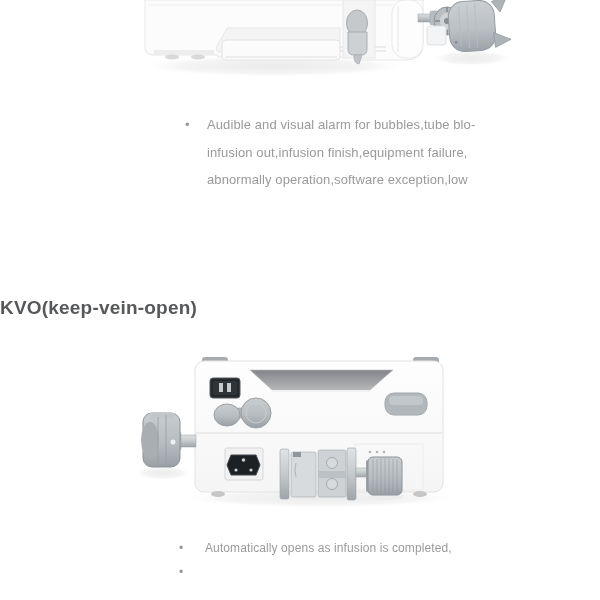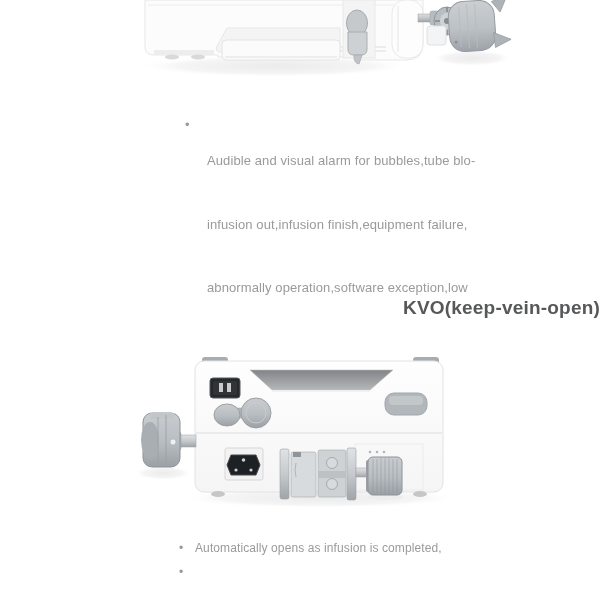--- a/index.html
+++ b/index.html
@@ -10,34 +10,34 @@
   
   .photo{position:absolute;margin:0;padding:0;}
   .photo-top{left:130px;top:0;width:385px;height:100px;}
   .photo-back{left:130px;top:345px;width:340px;height:185px;}
   .photo svg{display:block;width:100%;height:100%;}
 
   
   .alarm{position:absolute;left:184px;top:111px;width:306px;
          font-size:13px;line-height:27.5px;color:#9a9a9a;letter-spacing:.1px;}
   .alarm .bullet{position:absolute;left:1px;top:0;line-height:27.5px;}
-  .alarm .line{padding-left:23px;white-space:nowrap;margin-top:36px;}
+  .alarm .line{padding-left:23px;white-space:nowrap;}
 
   
   .kvo-heading{position:absolute;left:0;right:0;top:295px;margin:0;
-               text-align:right;font-size:19px;line-height:26px;
+               text-align:left;font-size:19px;line-height:26px;
                font-weight:bold;color:#57585a;letter-spacing:.2px;}
 
   
   .kvo-list{position:absolute;left:179px;top:536px;margin:0;padding:0;
             list-style:none;font-size:12px;line-height:24px;color:#9a9a9a;
             letter-spacing:.1px;}
   .kvo-list li{display:flex;}
   .kvo-list .bullet{width:16px;flex:0 0 16px;}
-  .kvo-list .txt{white-space:nowrap;}
+  .kvo-list .txt{white-space:nowrap;margin-left:10px;}
 </style>
 </head>
 <body>
 
 <div class="page">
 
   <figure class="photo photo-top" aria-label="infusion-pump-bottom-rear-view-with-pole-clamp-knob">
     <svg viewBox="0 0 385 100">
       <defs>
         <radialGradient id="gsh" cx="50%" cy="50%" r="50%">

